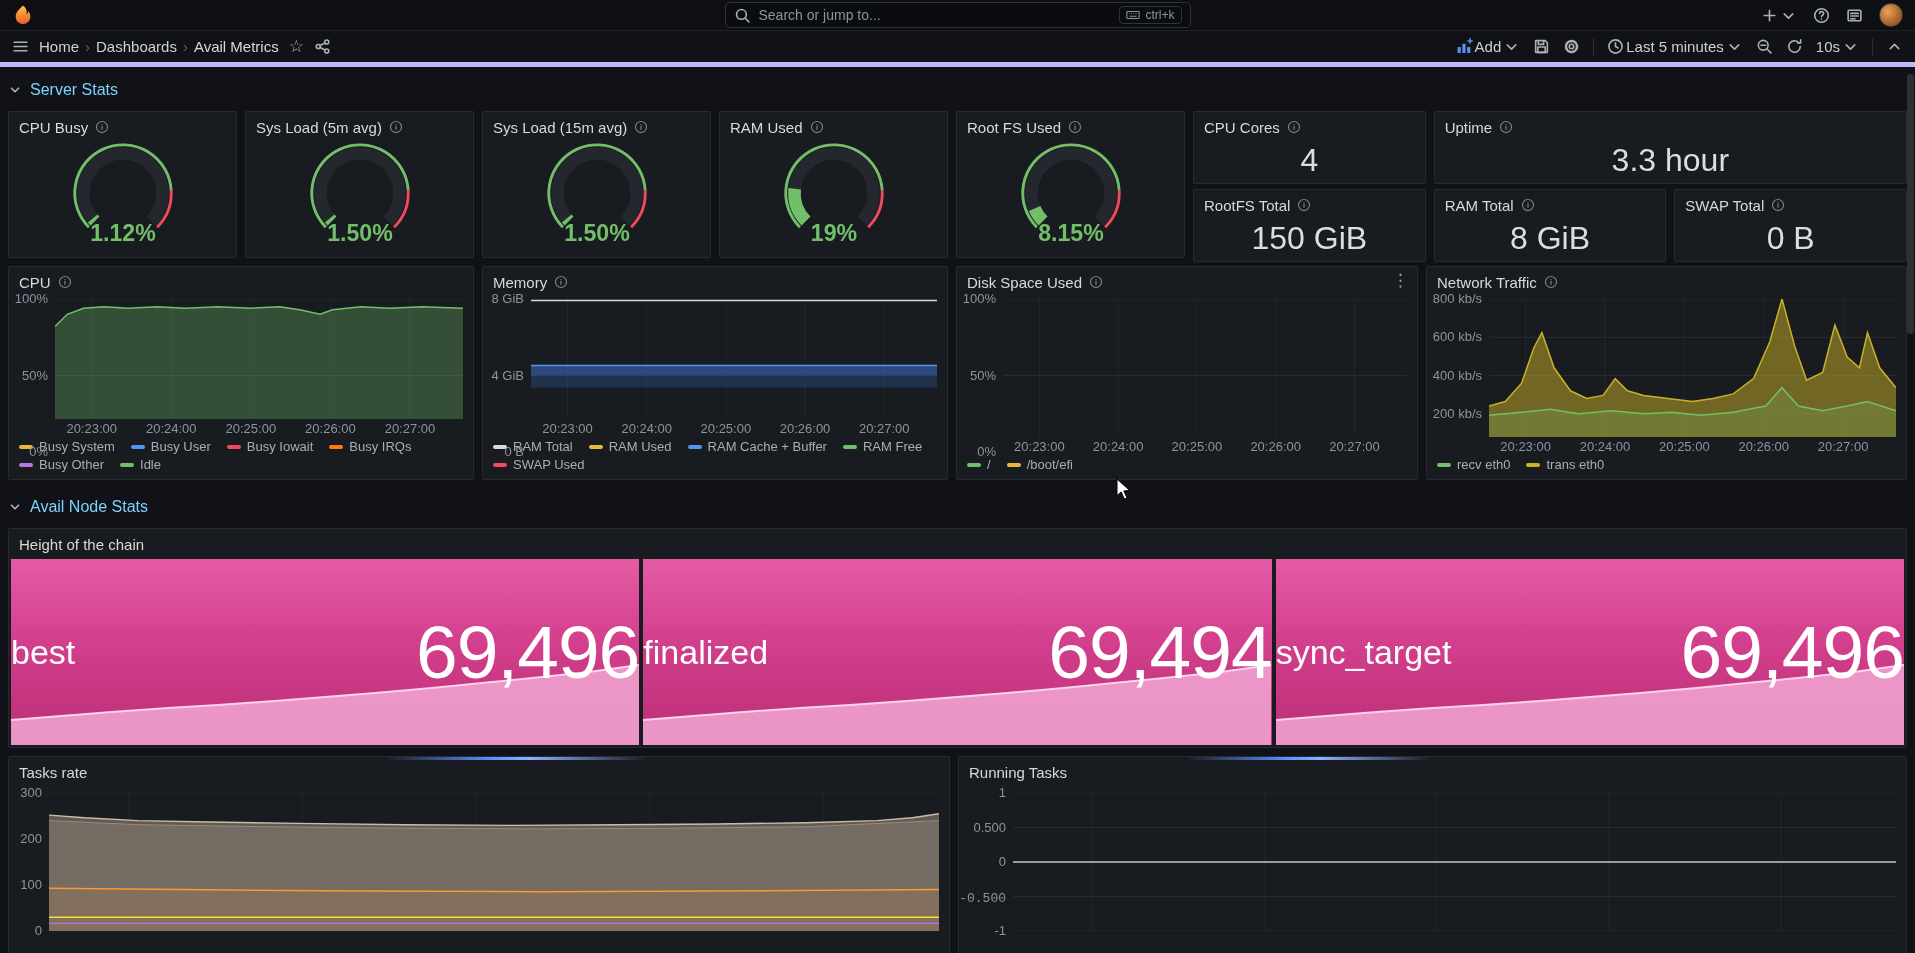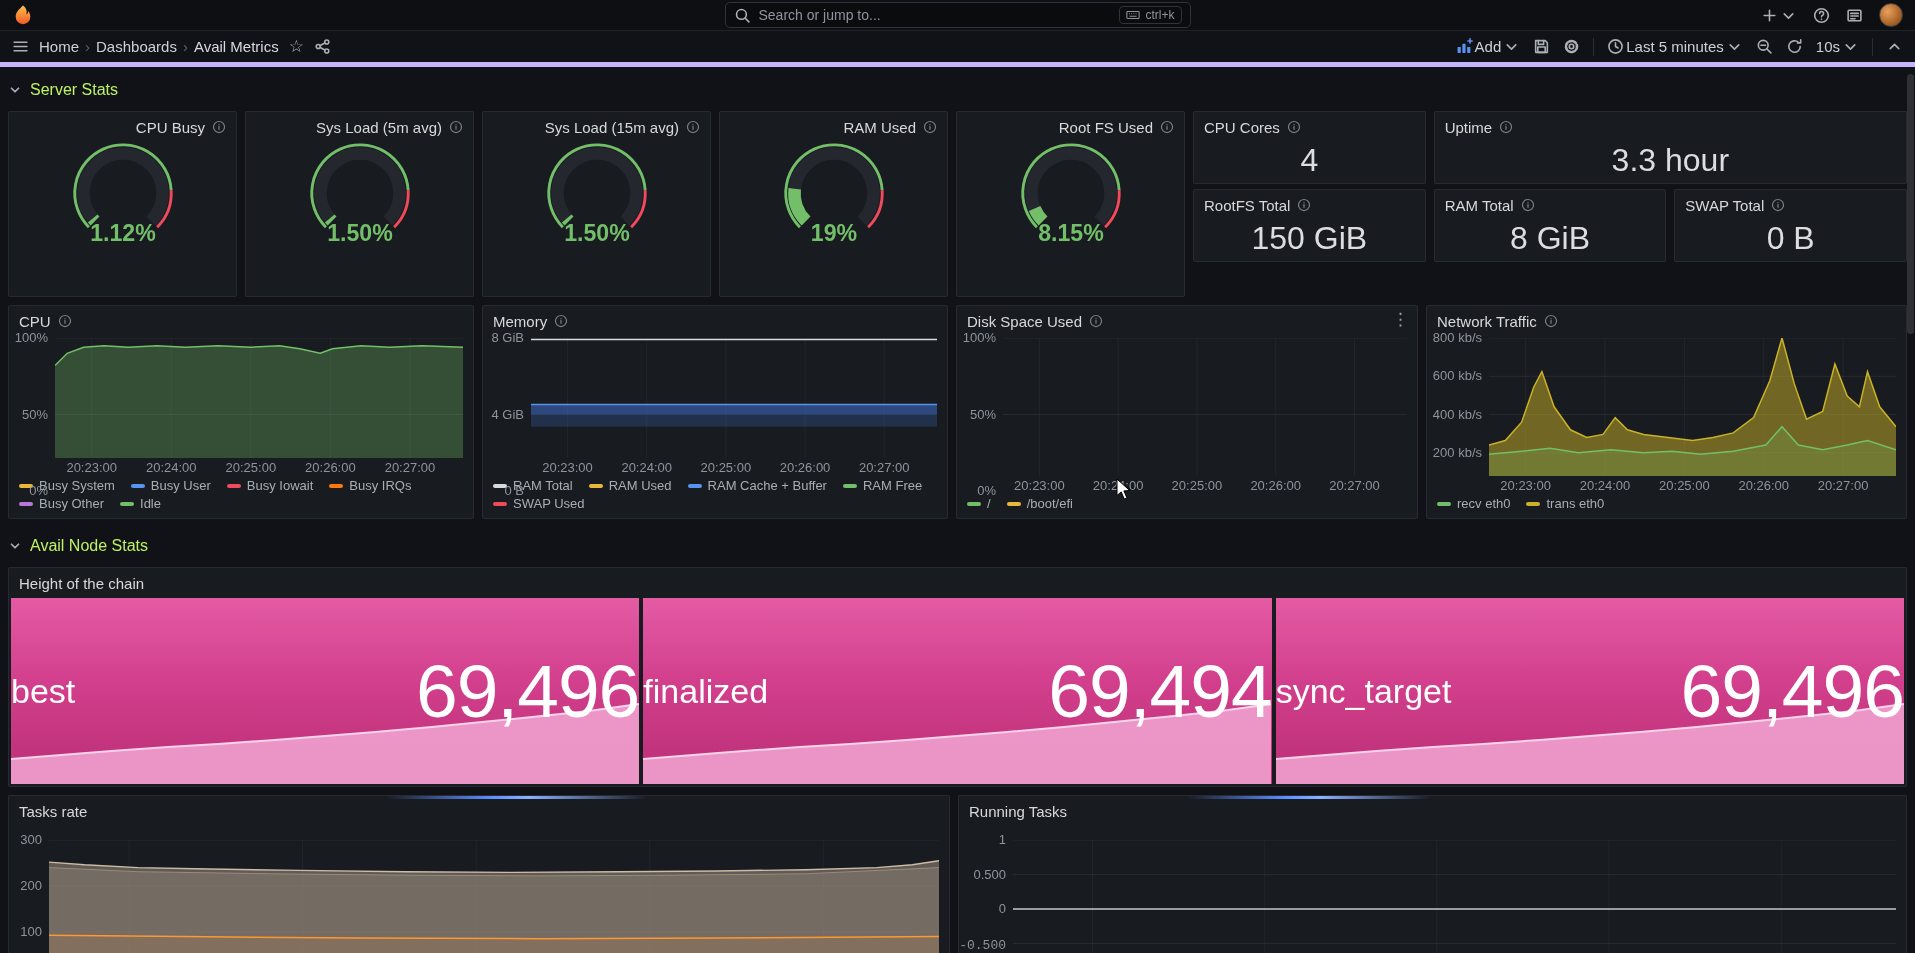--- a/index.html
+++ b/index.html
@@ -33,35 +33,35 @@
   .crumb{font-size:15px;color:#ccd1d6;cursor:pointer}
   .crumb.current{color:#d8d9da}
   .crumb-sep{color:#5c636b;font-size:15px}
   .bar2-right{margin-left:auto;display:flex;align-items:center;gap:13px}
   .divider{width:1px;height:18px;background:#2a2e34}
   .tool-label{font-size:15px;color:#ccd1d6}
   .add-btn svg{width:17px;height:17px}
   
   main{padding:10px 8px 0}
   .section-header{display:flex;align-items:center;gap:8px;height:26px;margin:0 0 8px;
-    color:#bef264;font-size:16px;font-weight:500;cursor:pointer}
+    color:#7dd3fc;font-size:16px;font-weight:500;cursor:pointer}
   .section-header svg{width:14px;height:14px;stroke:#aab0b6;fill:none;stroke-width:2;
     stroke-linecap:round;stroke-linejoin:round}
   .row{display:flex;gap:8px;margin-bottom:8px}
   .panel{background:#181b1f;border:1px solid rgba(204,204,220,0.09);border-radius:2px;
     position:relative;display:flex;flex-direction:column}
   .panel-header{height:30px;display:flex;align-items:center;padding:0 10px;gap:7px;flex:0 0 auto}
   .panel-title{font-size:15px;font-weight:500;color:#d8d9da;white-space:nowrap;cursor:pointer}
   .info-icon{color:#787f87;display:flex;cursor:pointer}
   .info-icon svg{width:14px;height:14px;stroke:currentColor;fill:none;stroke-width:1.4;
     stroke-linecap:round}
   .kebab{position:absolute;right:8px;top:5px;color:#9da5ab;font-size:17px;cursor:pointer;
     line-height:1}
   
-  .gauge-panel{width:229px;height:186px;align-items:flex-end}
+  .gauge-panel{width:229px;height:147px;align-items:flex-start}
   .gauge-panel .gauge-svg{width:152px;height:110px;margin:-2px auto 0;
     font-family:"Liberation Sans",sans-serif}
   .stats-grid{flex:1;display:grid;grid-template-columns:1fr 1fr 1fr;grid-template-rows:1fr 1fr;
     gap:5px 8px;height:147px}
   .stat-panel .stat-value{flex:1;display:flex;align-items:center;justify-content:center;
     font-size:32px;color:#dcdde0;padding-bottom:4px}
   .uptime{grid-column:2/4}
   
   .row2 .panel{height:214px}
   .chart-area{flex:1;display:flex;padding:2px 10px 0 6px;min-height:0}
@@ -79,21 +79,21 @@
   
   .chain-panel{height:220px;width:100%}
   .chain-grid{flex:1;display:grid;grid-template-columns:1fr 1fr 1fr;gap:4px;padding:0 2px 2px}
   .chain-cell{position:relative;background:linear-gradient(180deg,#e45ba4 0%,#d23f8c 45%,#bb2e76 100%);
     display:flex;align-items:center;justify-content:space-between;overflow:hidden}
   .chain-cell .spark{position:absolute;left:0;right:0;bottom:0;height:100px}
   .chain-label{font-size:34px;color:#fff;z-index:1}
   .chain-value{font-size:75px;color:#fff;z-index:1;font-weight:500;letter-spacing:-1px}
   
   .bottom-row .panel{height:360px}
-  .bottom-row .chart-area{flex:0 0 auto;height:140px;margin-top:12px}
+  .bottom-row .chart-area{flex:0 0 auto;height:140px;margin-top:4px}
   .loading-bar{position:absolute;top:0;height:3px;border-radius:2px;
     background:linear-gradient(90deg,rgba(76,126,243,0),#5b8dff 40%,#8ab0ff 55%,rgba(76,126,243,0))}
   .tasks-panel{width:942px}
   .tasks-panel .loading-bar{left:40%;width:28%}
   .running-panel{flex:1}
   .running-panel .loading-bar{left:24%;width:26%}
   
   .scrollbar-thumb{position:absolute;right:1px;top:74px;width:7px;height:260px;border-radius:4px;
     background:rgba(255,255,255,0.13)}
   .cursor{position:absolute;left:1116px;top:478px;z-index:50;pointer-events:none}

